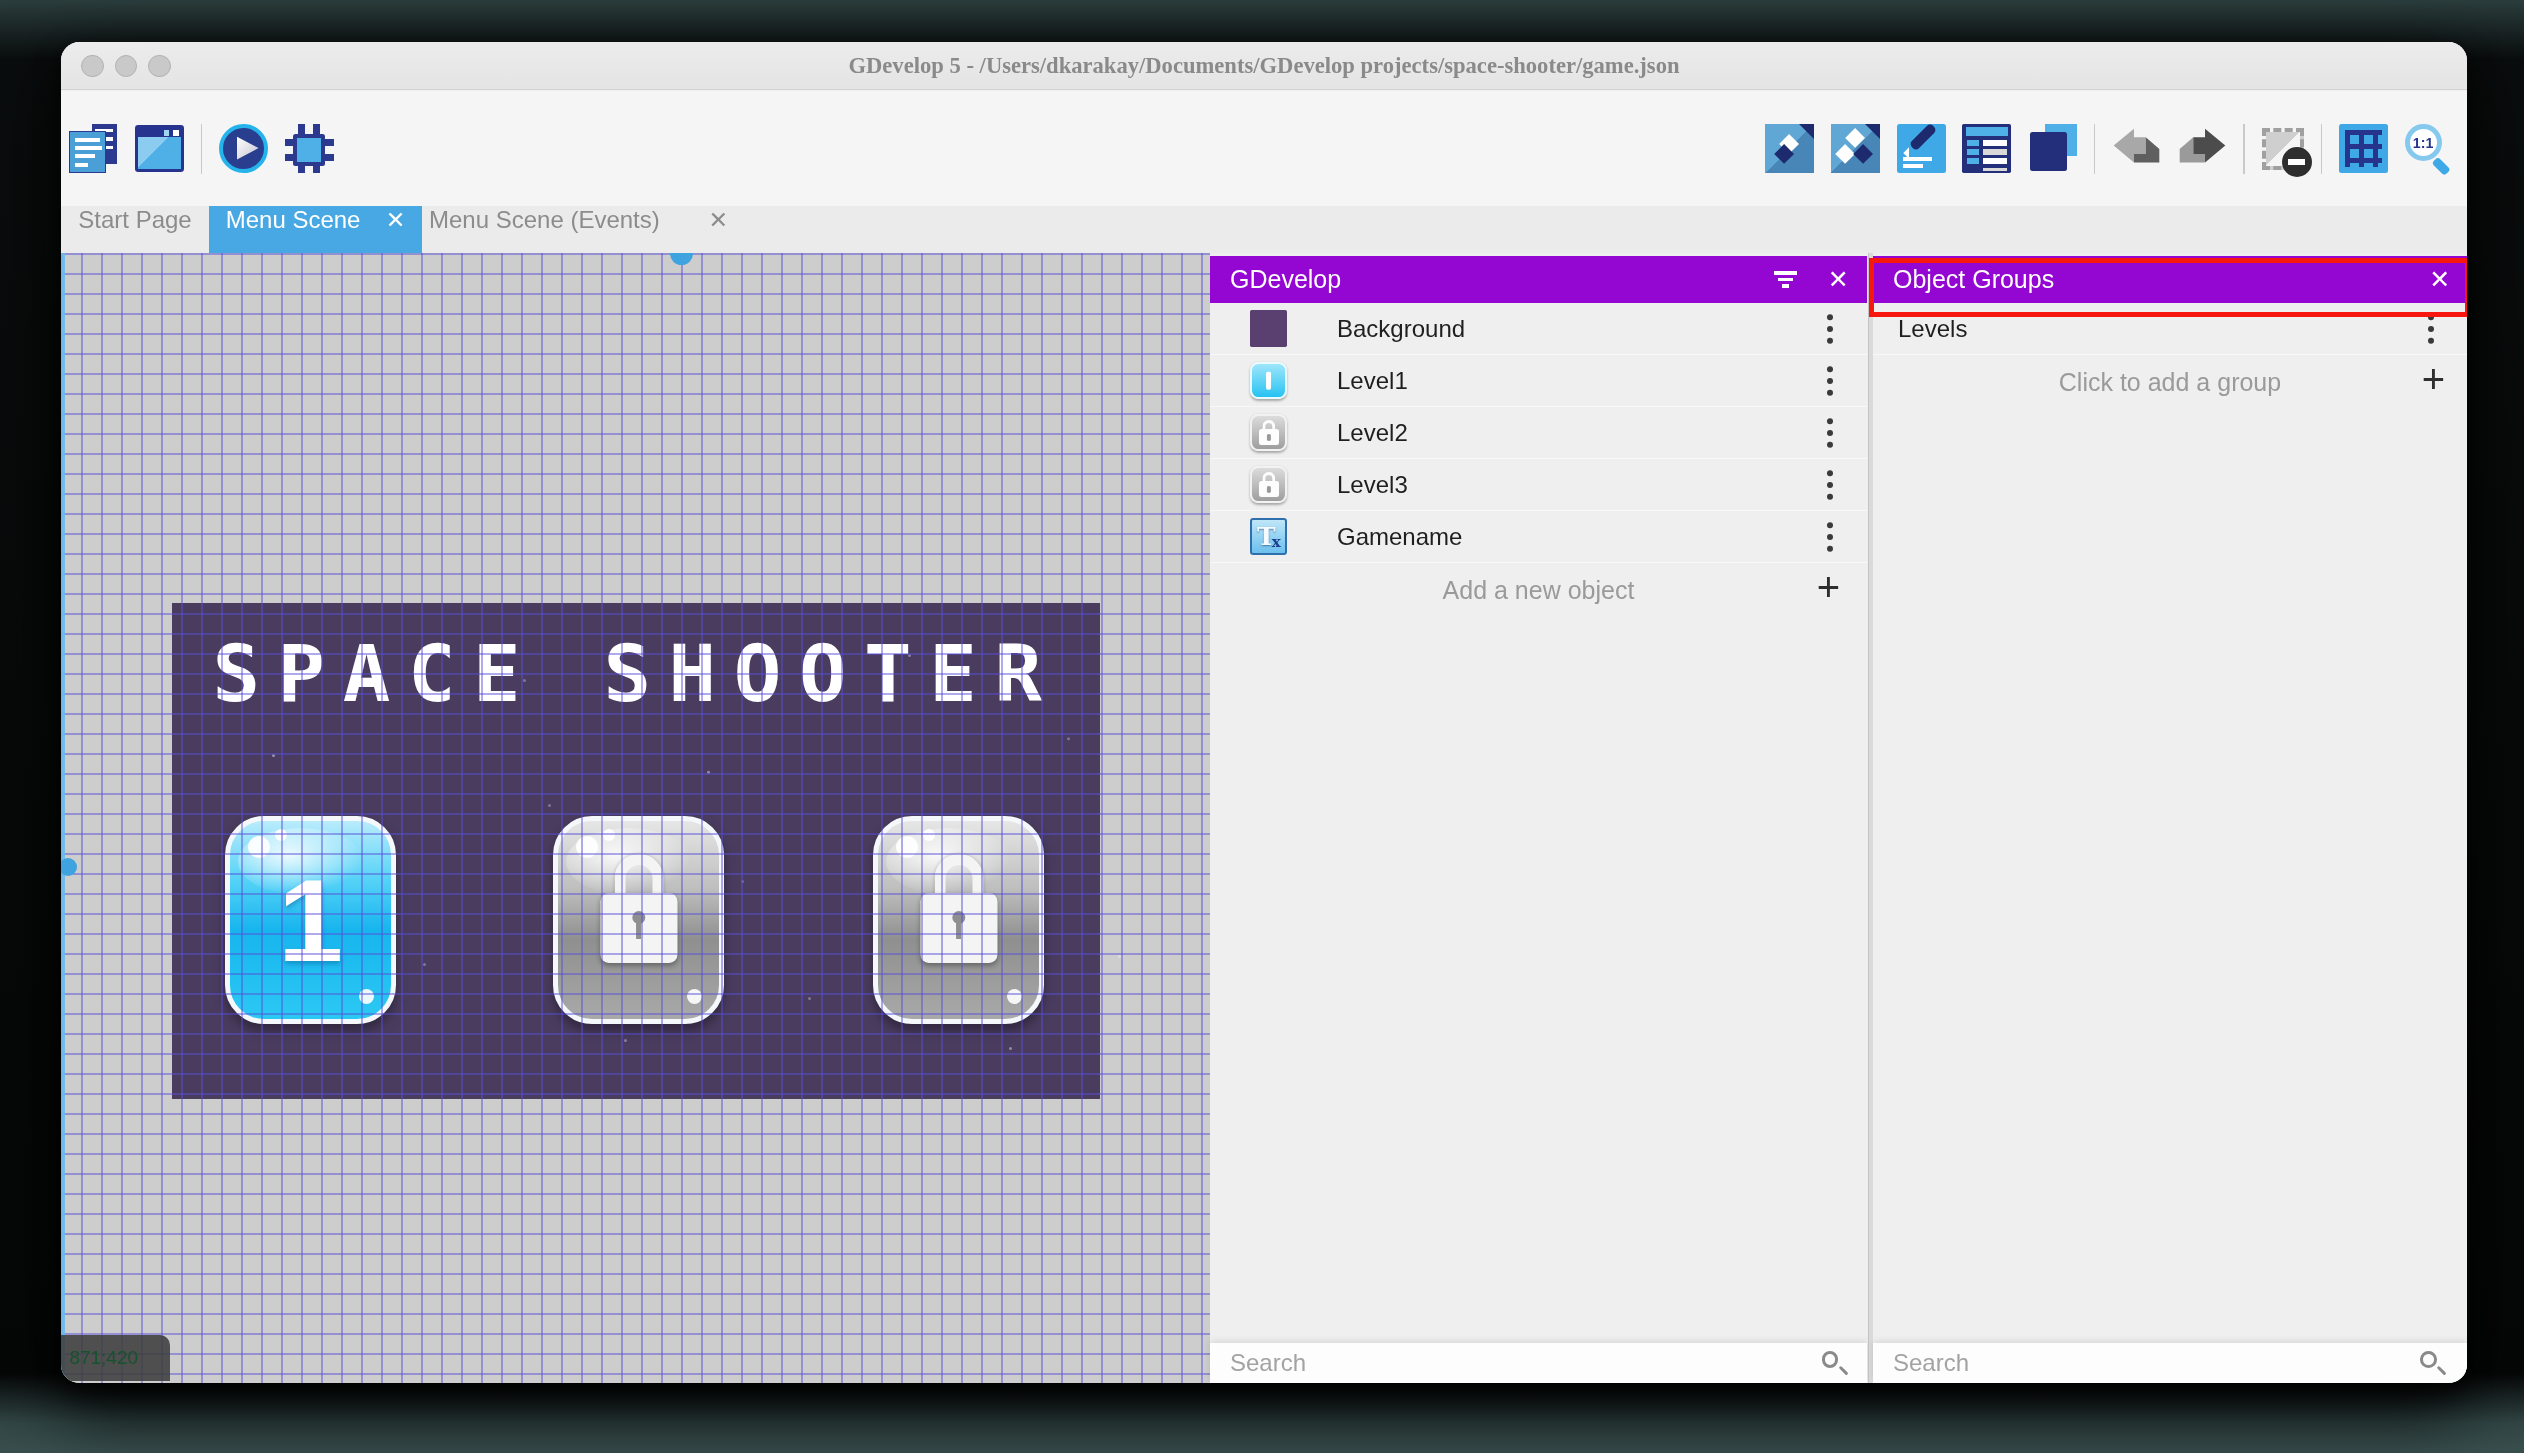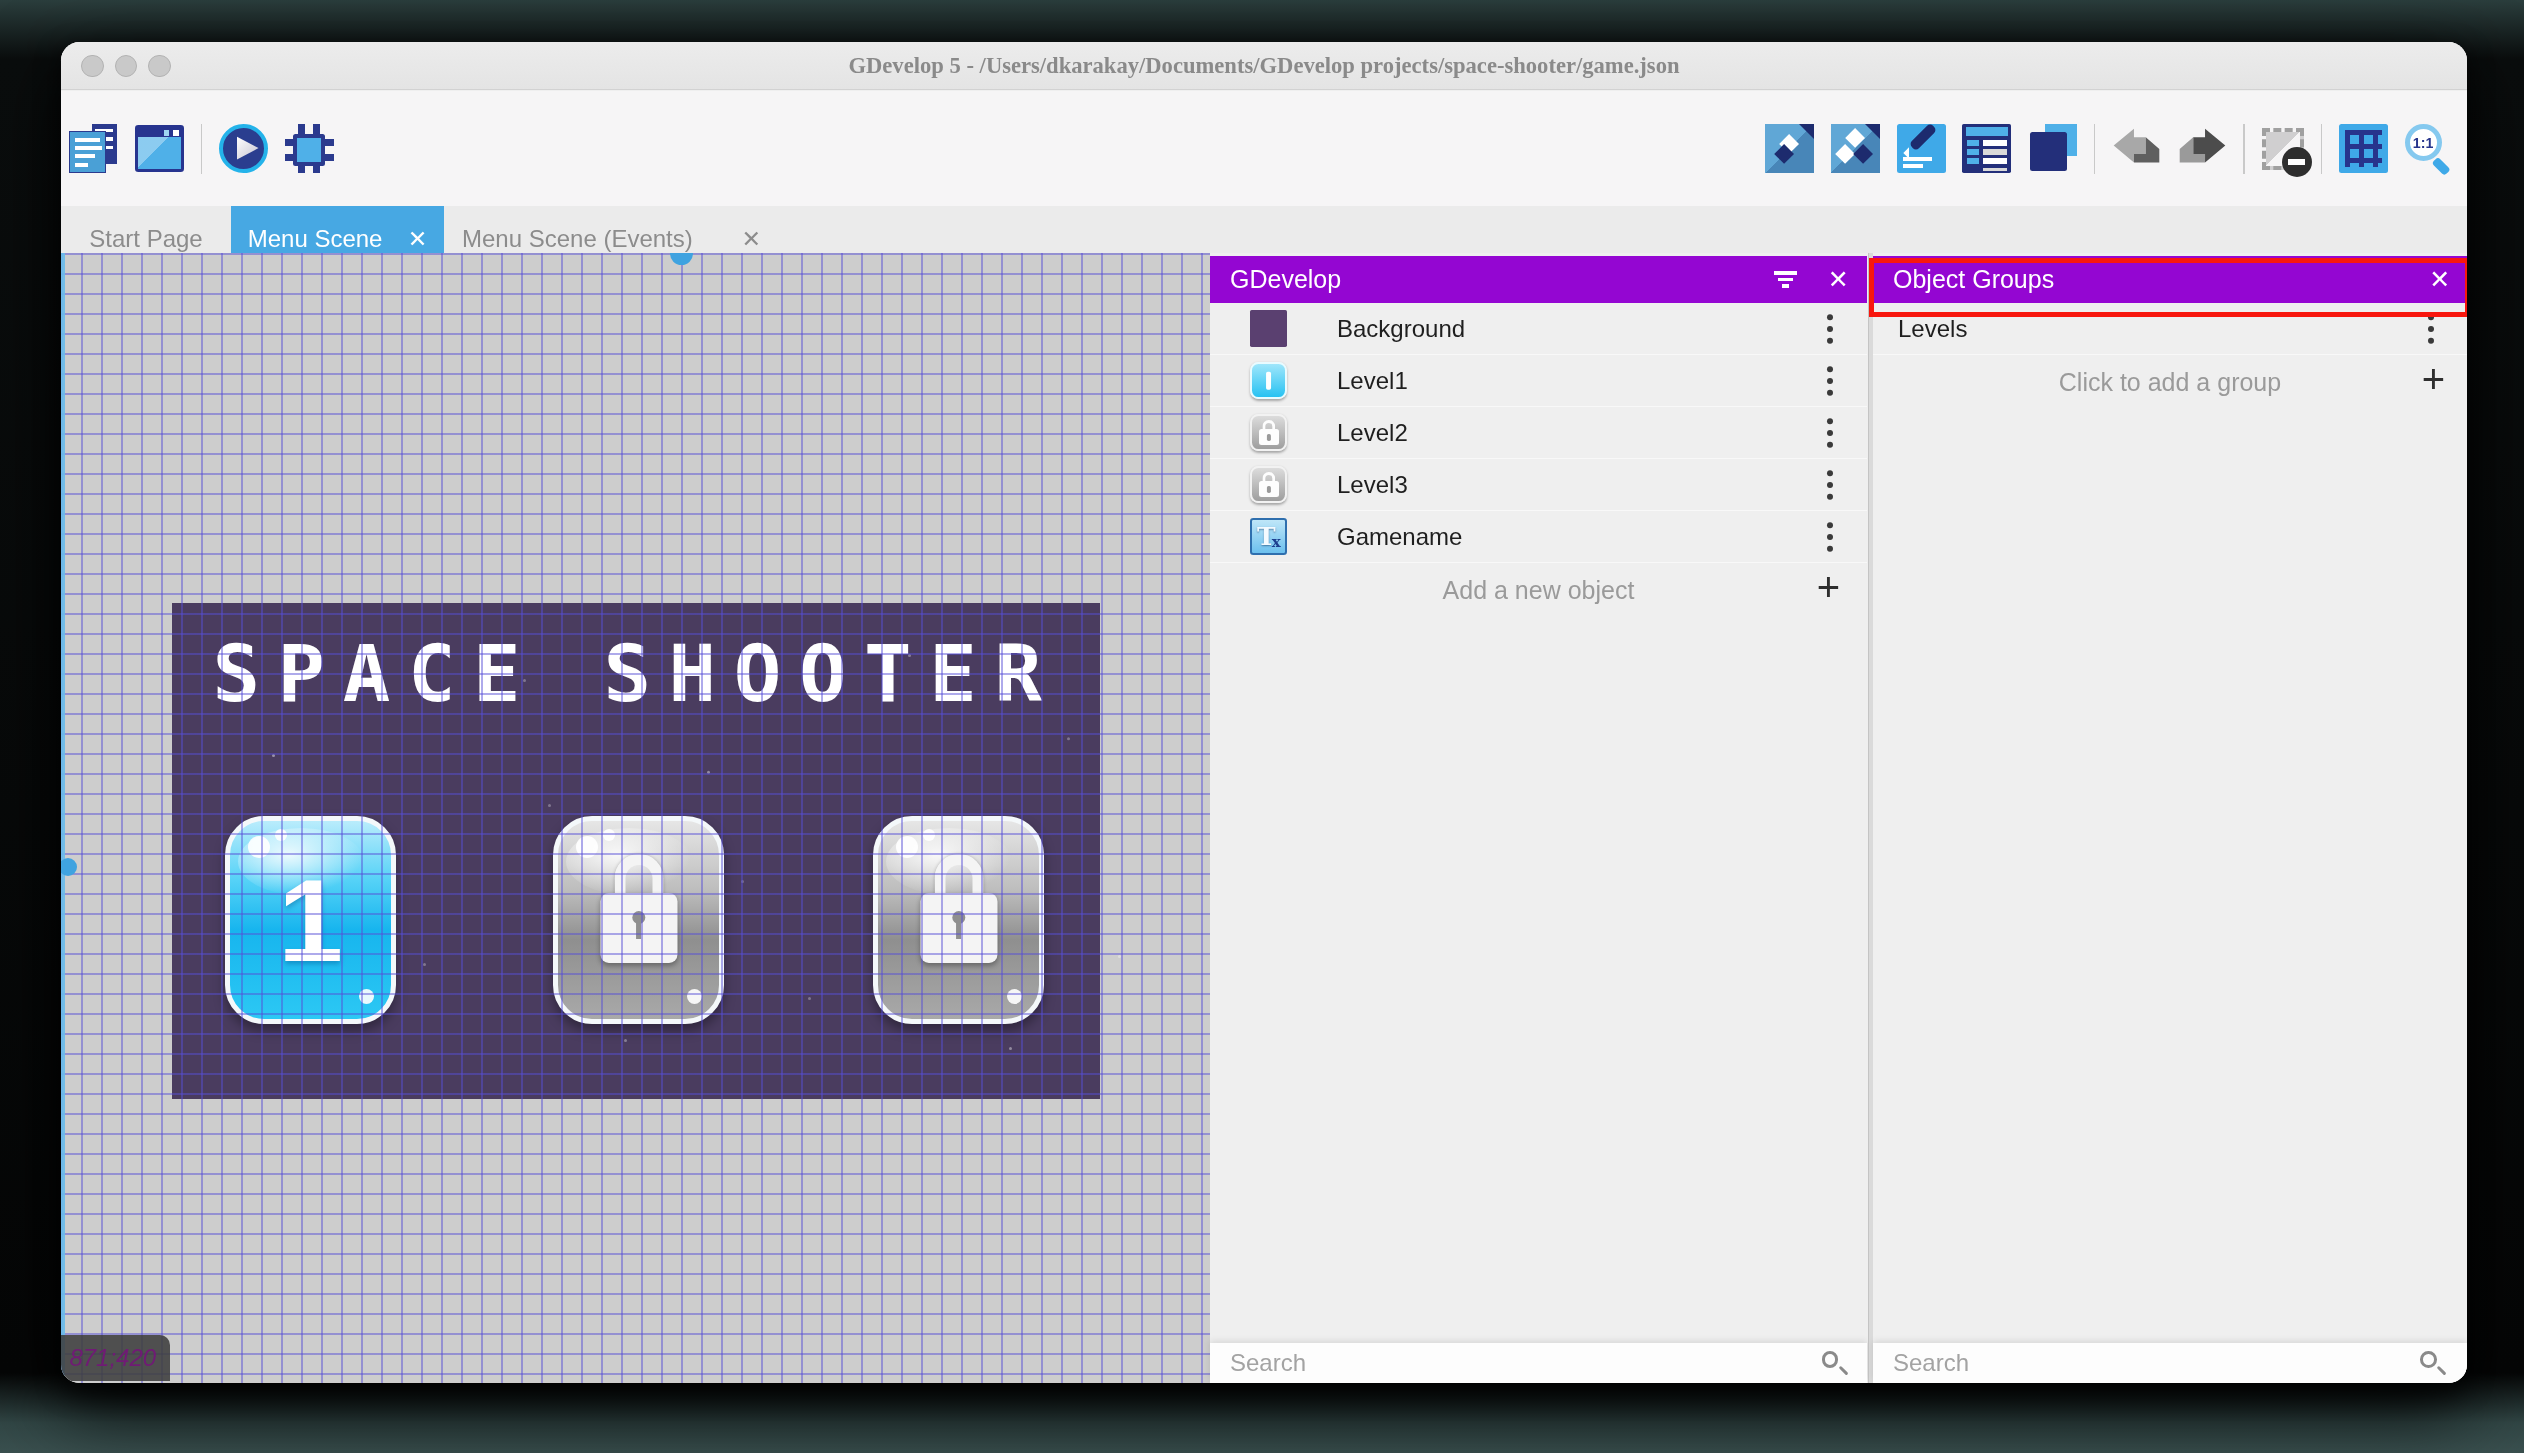--- a/index.html
+++ b/index.html
@@ -81,21 +81,21 @@
       repeating-linear-gradient(to bottom,#27348c 0 5px,transparent 5px 14.2px); }
   .ic-zoom .lens { position:absolute; left:0; top:0; width:37px; height:37px; border-radius:50%;
     background:#fff; border:5px solid #85c9ef; text-align:center; line-height:28px;
     font-size:14.2px; font-weight:800; color:#27348c; }
   .ic-zoom .handle { position:absolute; right:3.3px; bottom:1.7px; width:18.4px; height:9.2px;
     background:#3fa9e8; border-radius:3.3px; transform:rotate(45deg); }
   .arrow-svg { width:49px; height:44px; }
 
   
   .tabbar { position:absolute; left:0; top:164px; width:100%; height:47px; background:#ebebeb; display:flex; }
-  .tab { height:47px; display:flex; align-items:flex-end; font-size:24px; color:#8c8c8c;margin-left:11px; }
+  .tab { height:47px; display:flex; align-items:flex-start; font-size:24px; color:#8c8c8c; }
   .tab-start { width:148px; justify-content:center; }
   .tab-active { width:213px; background:#47a8e3; color:#fff; justify-content:space-between; padding:0 16.7px; }
   .tab-events { width:326px; justify-content:space-between; padding-left:7px; padding-right:20px; }
   .tab .x { font-size:23.4px; }
   .tab-active .x { color:#fff; } .tab-events .x { color:#8c8c8c; }
 
   
   .content { position:absolute; left:0; top:211px; width:100%; bottom:0; }
 
   
@@ -132,22 +132,22 @@
   .padlock .stem { position:absolute; left:50%; top:67px; transform:translateX(-50%);
     width:5.9px; height:18.4px; background:#8f8f8f; }
   .grid-overlay { position:absolute; inset:0; pointer-events:none;
     background:
       repeating-linear-gradient(to right, rgba(86,78,214,0.48) 0 1.7px, transparent 1.7px 20px),
       repeating-linear-gradient(to bottom, rgba(86,78,214,0.48) 0 1.7px, transparent 1.7px 20px); }
   .vtrack { position:absolute; left:0; top:0; width:4.2px; height:100%; background:rgba(105,188,235,0.9); }
   .vthumb { position:absolute; left:-2.5px; top:605px; width:18.4px; height:18.4px; border-radius:50%; background:#3fa3e0; }
   .hthumb { position:absolute; left:609px; top:-11.7px; width:23.4px; height:23.4px; border-radius:50%; background:#3fa3e0; }
   .coord-badge { position:absolute; left:0; bottom:1.7px; width:109px; height:46px;
-    background:rgba(62,62,62,0.88); border-radius:0 10px 0 0; color:#701a75;
-    font-size:24px; line-height:46px; padding-left:8.4px;font-style:italic; }
+    background:rgba(62,62,62,0.88); border-radius:0 10px 0 0; color:#14532d;
+    font-size:19px; line-height:46px; padding-left:8.4px; }
 
   
   .panel { position:absolute; top:0; bottom:0; background:#efefef; }
   .objects-panel { left:1149px; width:657px; }
   .panel-divider { position:absolute; left:1807px; top:0; bottom:0; width:5.9px;
     background:#dadada; border-left:0.8px solid #c4c4c4; }
   .groups-panel { left:1812px; width:594px; }
   .panel-header { position:absolute; left:0; right:0; top:3.3px; height:47px; background:#9406d2;
     display:flex; align-items:center; }
   .panel-header .ph-title { color:#fff; font-size:25px; font-weight:500; padding-left:20px; }

